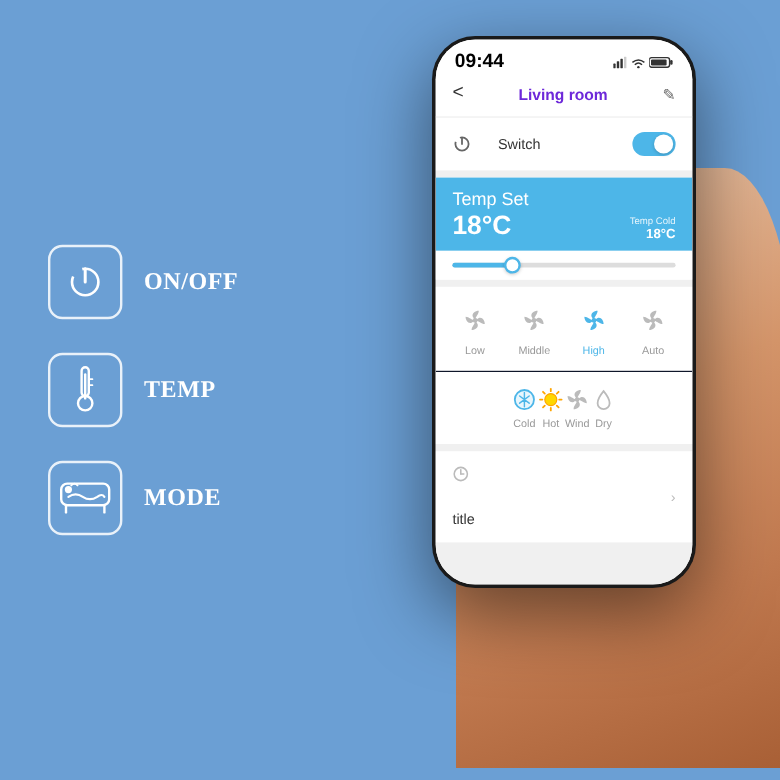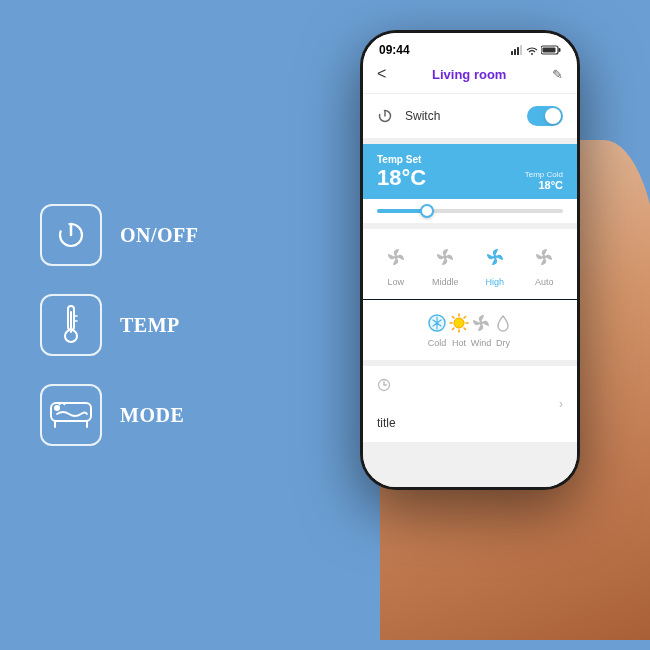--- a/index.html
+++ b/index.html
@@ -113,21 +113,21 @@
     .status-bar {
       background: white;
       display: flex;
       align-items: center;
       justify-content: space-between;
       padding: 10px 16px 4px;
       font-size: 11px;
       font-weight: 600;
     }
 
-    .status-bar .time { font-size: 12px; font-weight: 700; }
+    .status-bar .time { font-size: 16px; font-weight: 700; }
 
     .status-icons {
       display: flex;
       align-items: center;
       gap: 3px;
     }
 
     
     .app-header {
       background: white;
@@ -172,21 +172,21 @@
       display: flex;
       align-items: center;
       justify-content: space-between;
       padding: 12px 14px;
       background: white;
     }
 
     .switch-label {
       display: flex;
       align-items: center;
-      gap: 12px;
+      gap: 22px;
       font-size: 12px;
       color: #333;
       font-weight: 500;
     }
 
     .toggle {
       width: 36px;
       height: 20px;
       background: #4db6e8;
       border-radius: 10px;
@@ -208,23 +208,23 @@
     
     .temp-set {
       background: #4db6e8;
       padding: 10px 14px 8px;
       display: flex;
       align-items: flex-end;
       justify-content: space-between;
     }
 
     .temp-set .temp-label {
-      font-size: 10px;
+      font-size: 15px;
       color: white;
-      font-weight: 700;
+      font-weight: 400;
     }
 
     .temp-set .temp-value {
       font-size: 22px;
       font-weight: 700;
       color: white;
     }
 
     .temp-current {
       text-align: right;

